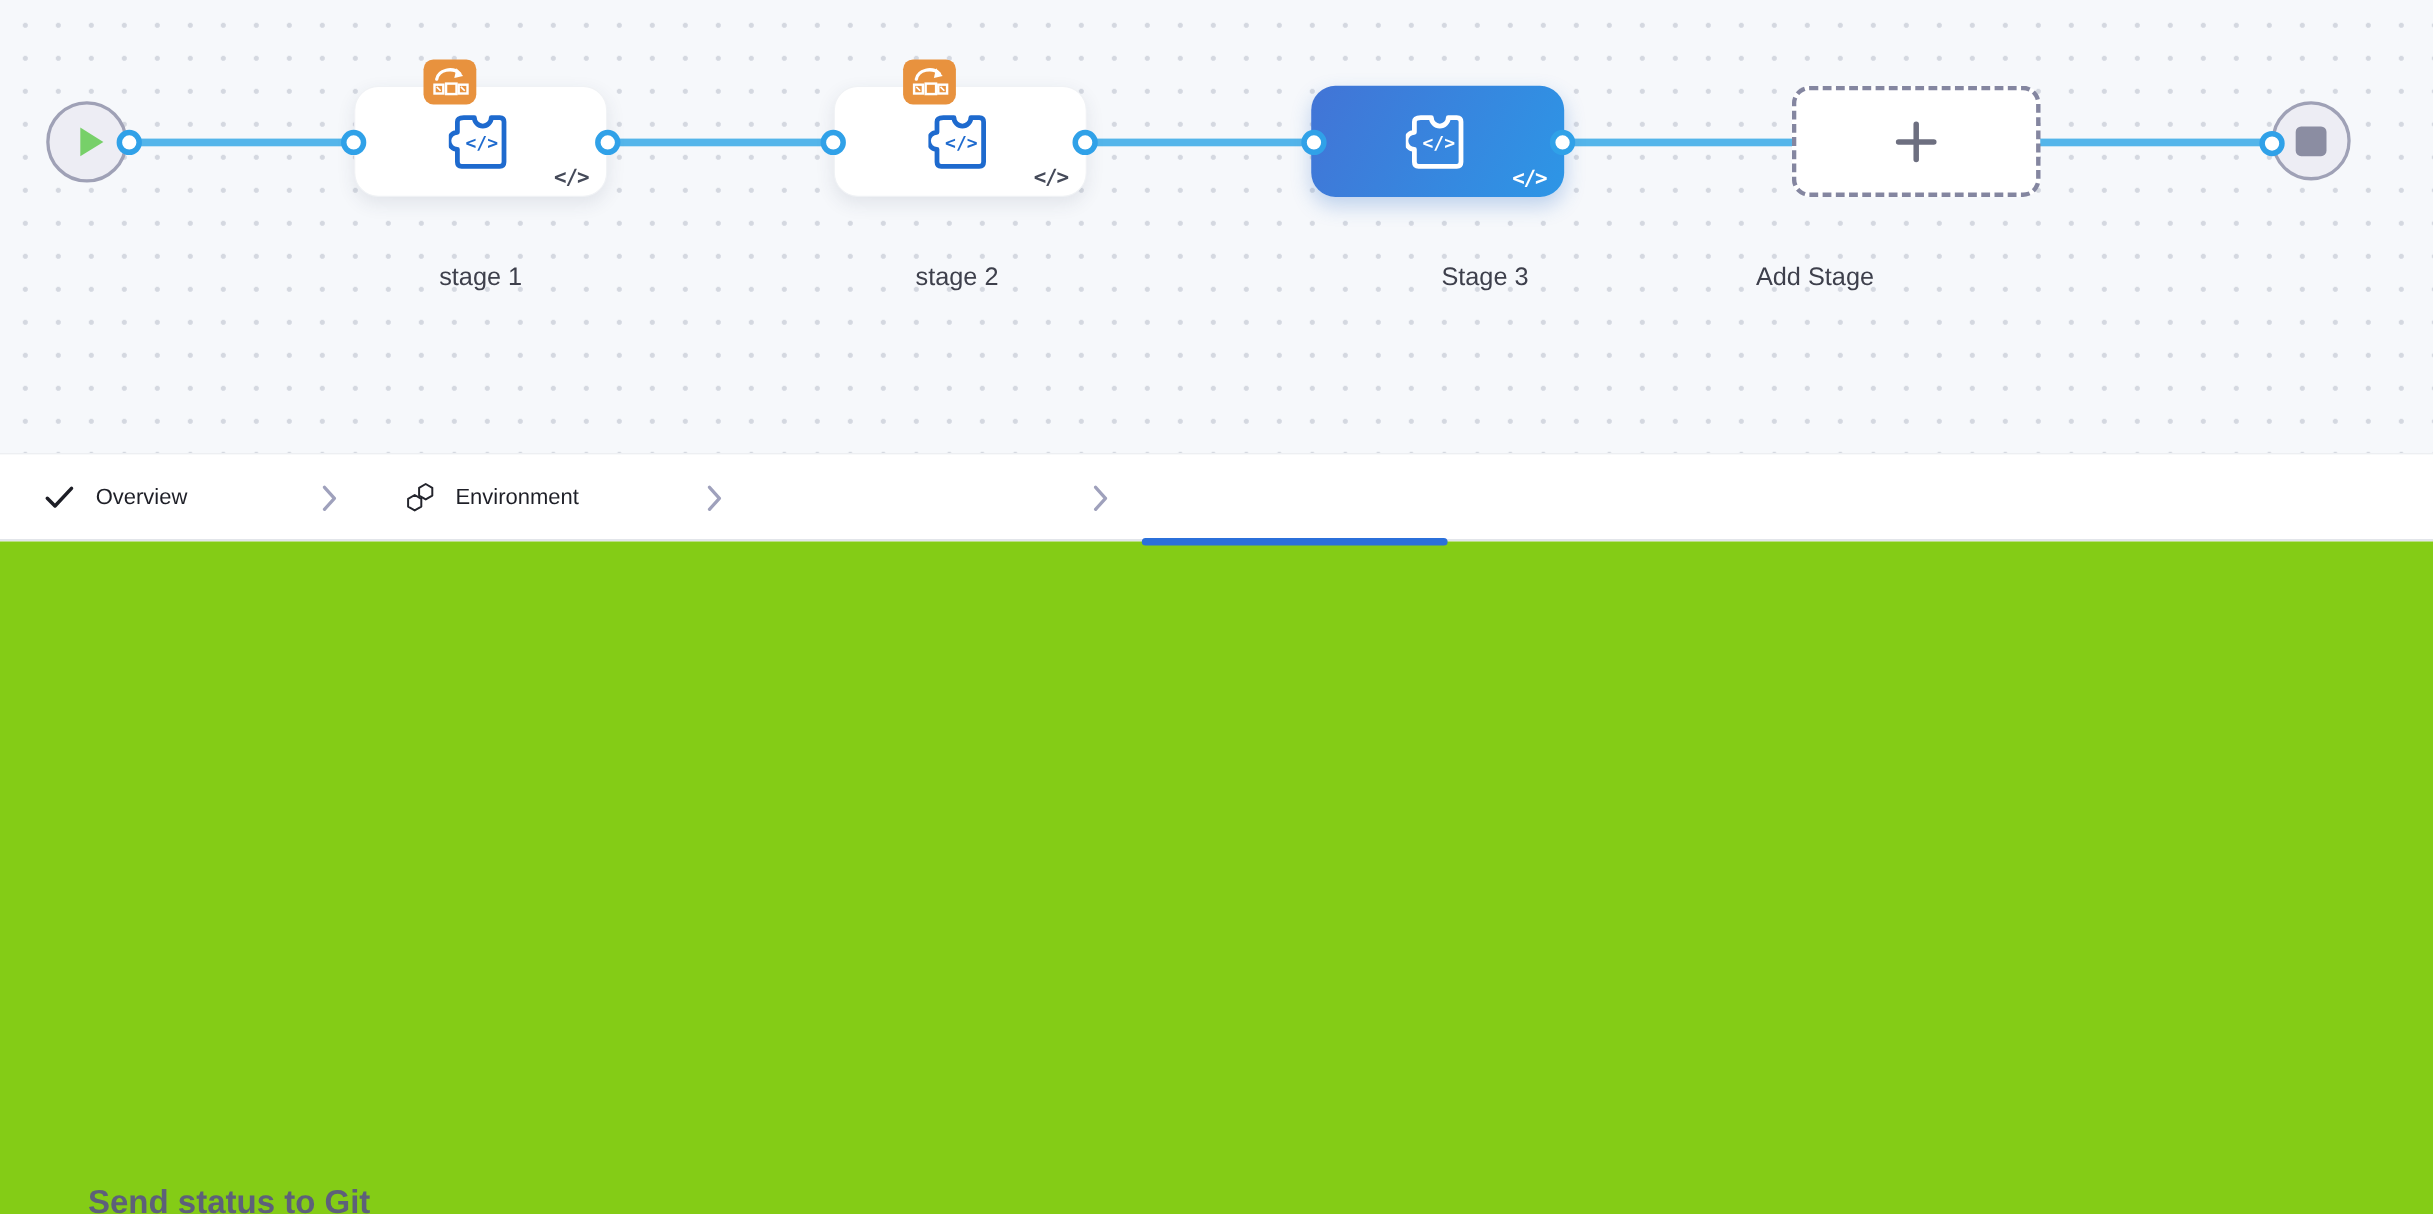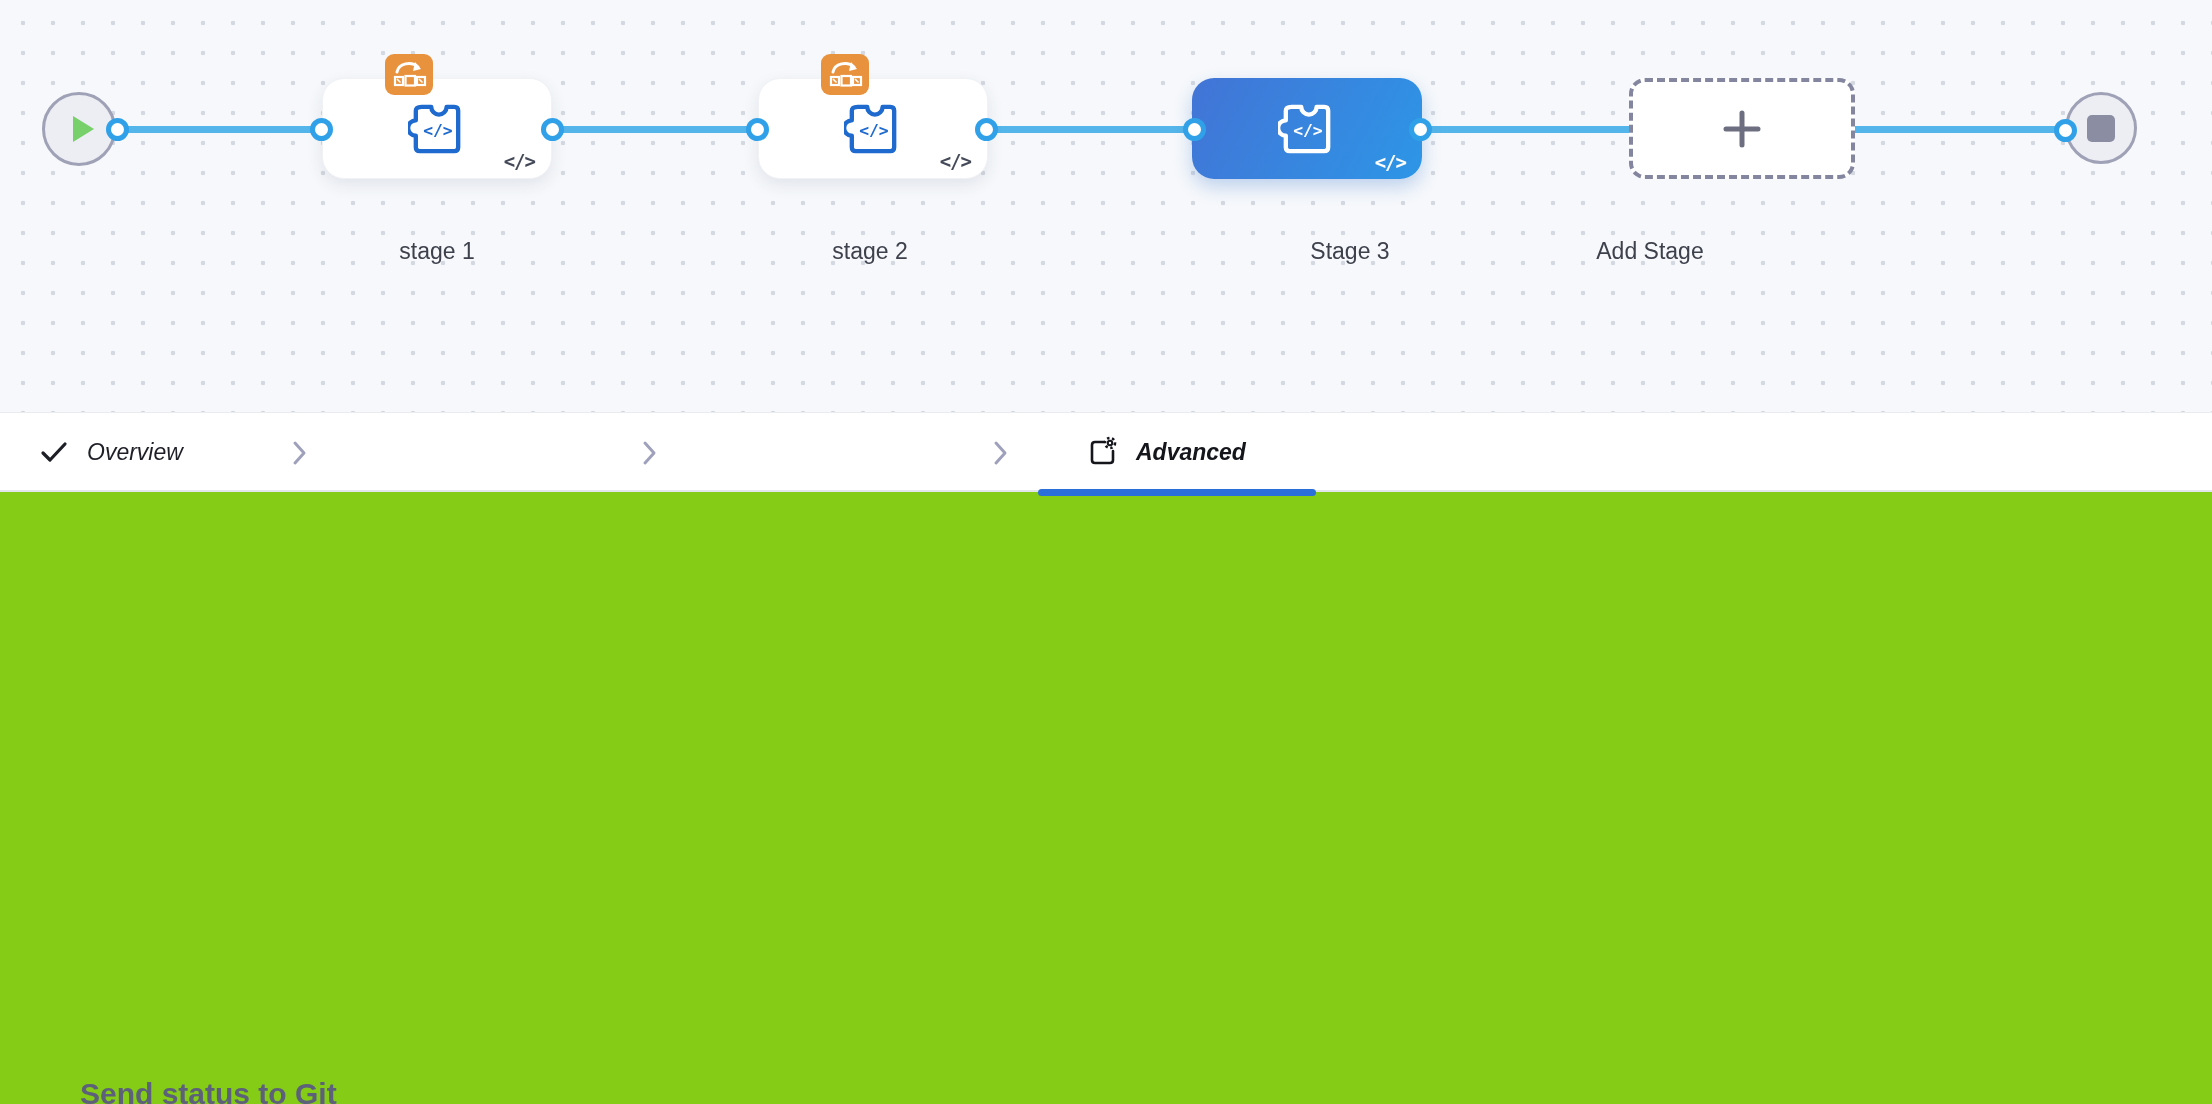--- a/index.html
+++ b/index.html
@@ -55,21 +55,21 @@
   }
   .stop-square { width:28px; height:27px; border-radius:5px; background:#8b8da2; }
 
   
   .tabbar {
     position:absolute; left:0; top:412px; width:2212px; height:80px;
     background:#ffffff; border-top:1px solid #e9ebef; border-bottom:2px solid #e2e5ea;
     z-index:5;
   }
   .tab-item { position:absolute; top:0; height:78px; display:flex; align-items:center; gap:18px; cursor:pointer; }
-  .tab-label { font-size:23px; color:#1e1f27;font-style:italic; }
+  .tab-label { font-size:20px; color:#1e1f27; }
   .tab-label.bold { font-weight:bold; color:#15161c; }
   .tab-chevron { position:absolute; top:26px; }
   .tab-underline {
     position:absolute; left:1038px; top:76px; width:278px; height:7px;
     border-radius:4px; background:#2b70da; z-index:6;
   }
 
   
   .content { position:absolute; left:0; top:492px; width:2212px; height:612px; background:#84cc16; }
   .section-title { position:absolute; left:80px; top:585px; font-size:30px; font-weight:bold; color:#5d607a; }
@@ -168,38 +168,37 @@
       <svg width="30" height="30" viewBox="0 0 30 30">
         <path d="M4 16 L11 23 L26 7" stroke="#1d1e26" stroke-width="3.2" fill="none" stroke-linecap="round" stroke-linejoin="round"></path>
       </svg>
       <span class="tab-label">Overview</span>
     </div>
 
     <svg class="tab-chevron" style="left:292px;" width="16" height="28" viewBox="0 0 16 28">
       <path d="M3 4 L12 14 L3 24" stroke="#9fa1bc" stroke-width="3" fill="none" stroke-linecap="round" stroke-linejoin="round"></path>
     </svg>
 
+    <div class="tab-item" style="left:368px;">
+      <svg width="28" height="30" viewBox="0 0 28 30">
+        <path d="M19 3 L25 6.5 V13.5 L19 17 L13 13.5 V6.5 Z" stroke="#23242c" stroke-width="1.8" fill="none" stroke-linejoin="round"></path>
+        <path d="M9 13 L15 16.5 V23.5 L9 27 L3 23.5 V16.5 Z" stroke="#23242c" stroke-width="1.8" fill="none" stroke-linejoin="round"></path>
+      </svg>
+      <span class="tab-label">Environment</span>
+    </div>
 
     <svg class="tab-chevron" style="left:642px;" width="16" height="28" viewBox="0 0 16 28">
       <path d="M3 4 L12 14 L3 24" stroke="#9fa1bc" stroke-width="3" fill="none" stroke-linecap="round" stroke-linejoin="round"></path>
     </svg>
 
 
     <svg class="tab-chevron" style="left:993px;" width="16" height="28" viewBox="0 0 16 28">
       <path d="M3 4 L12 14 L3 24" stroke="#9fa1bc" stroke-width="3" fill="none" stroke-linecap="round" stroke-linejoin="round"></path>
     </svg>
 
-    <div class="tab-item" style="left:1086px;">
-      <svg width="32" height="32" viewBox="0 0 32 32">
-        <path d="M18 6 H9 Q6 6 6 9 V24 Q6 27 9 27 H24 Q27 27 27 24 V15" stroke="#15161c" stroke-width="2.6" fill="none" stroke-linecap="round"></path>
-        <circle cx="24" cy="7" r="2.2" stroke="#15161c" stroke-width="2" fill="none"></circle>
-        <circle cx="24" cy="7" r="5" stroke="#15161c" stroke-width="2.6" fill="none" stroke-dasharray="2.4 2.6"></circle>
-      </svg>
-      <span class="tab-label bold">Advanced</span>
-    </div>
 
     <div class="tab-underline"></div>
   </div>
 
   <div class="content">
     <h2 class="section-title">Send status to Git</h2>
 
   </div>
 
 </div>

